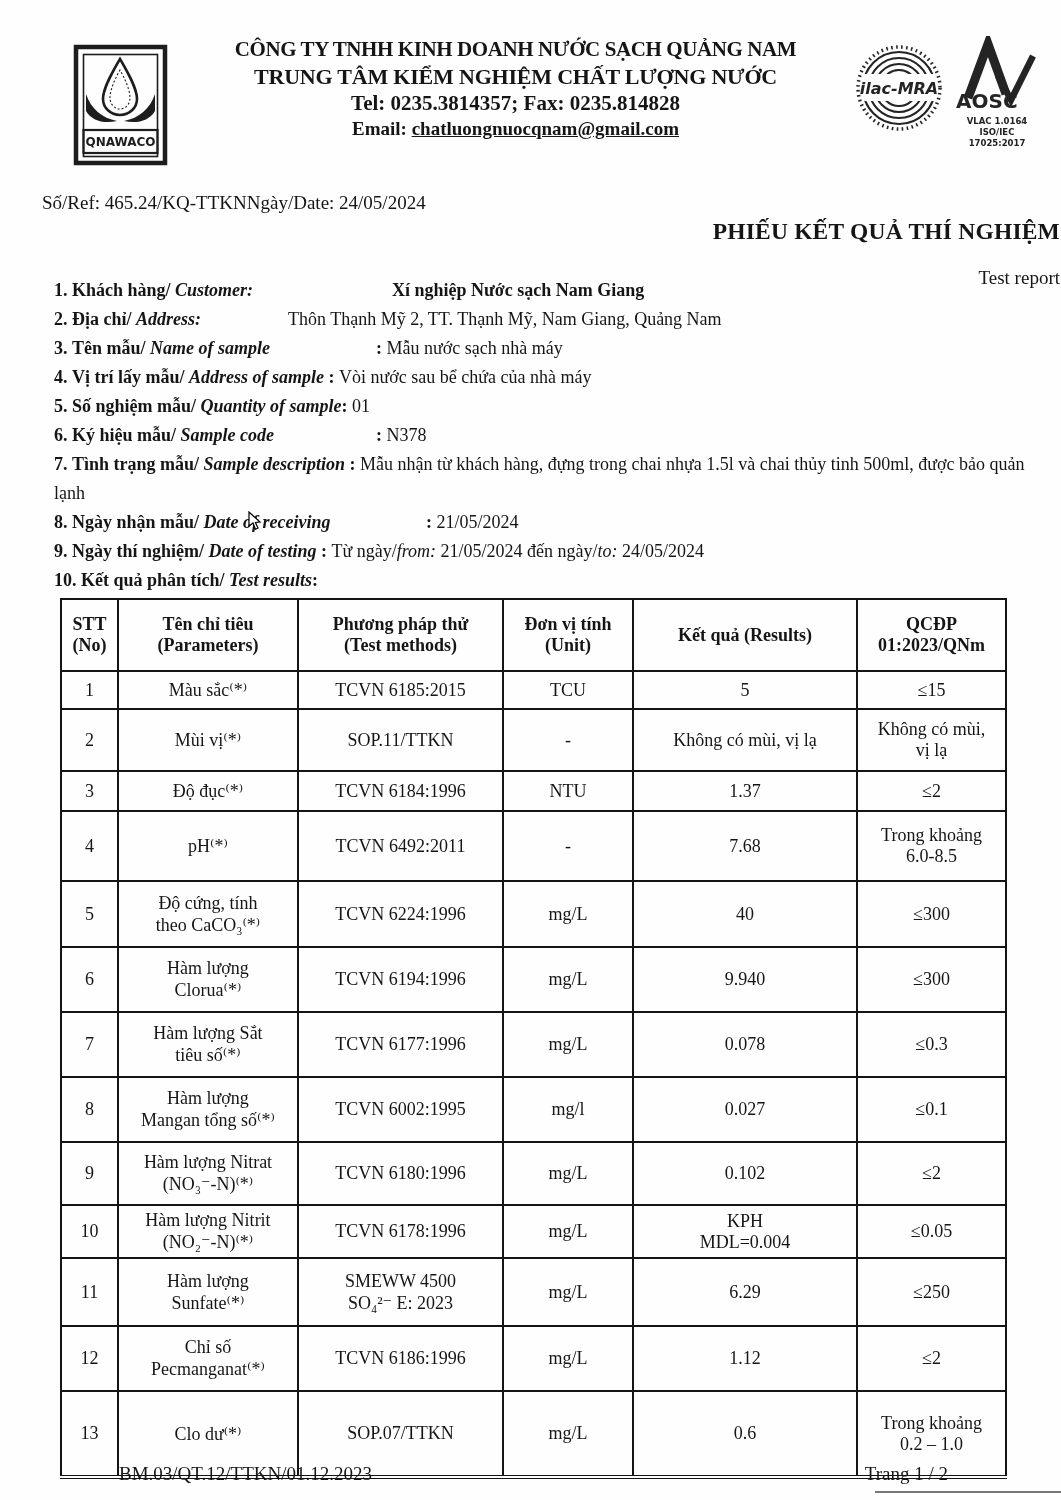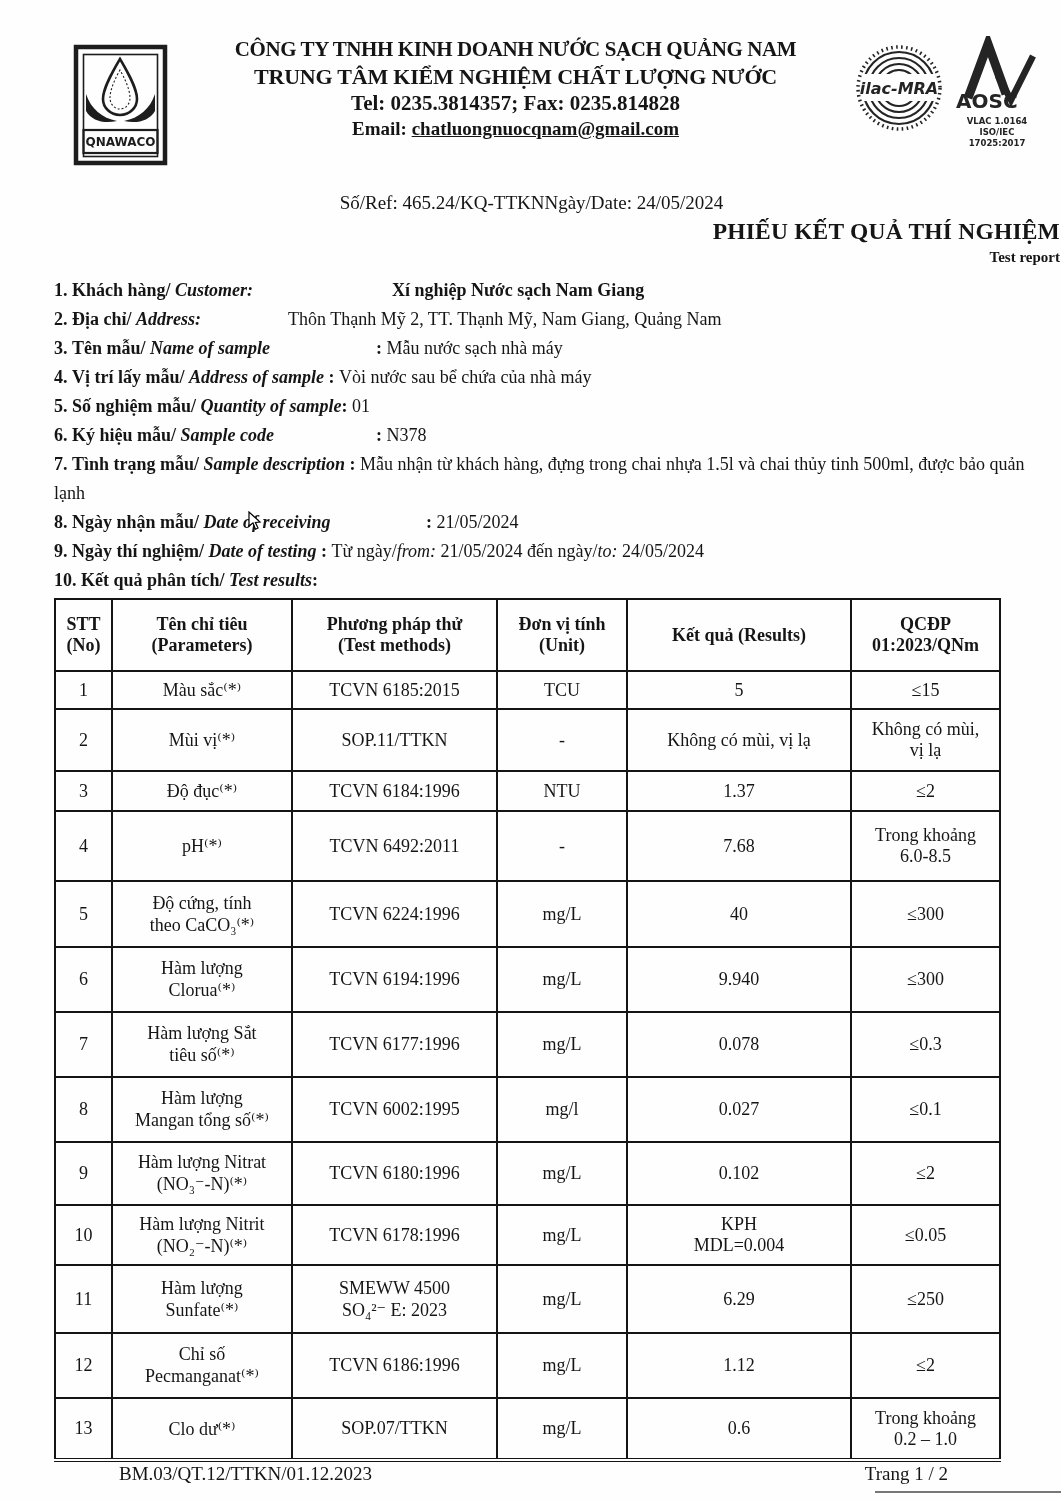--- a/index.html
+++ b/index.html
@@ -20,37 +20,37 @@
   .hdr-l1 { font-size:21px; font-weight:700; letter-spacing:-0.4px; line-height:27px; }
   .hdr-l2 { font-size:22px; font-weight:700; letter-spacing:-0.2px; line-height:27px; }
   .hdr-l3 { font-size:20.5px; font-weight:700; line-height:27px; }
   .hdr-l4 { font-size:21px; font-weight:700; line-height:26px; }
   .hdr-l5 { font-size:19px; font-weight:700; line-height:26px; }
   .hdr-l5 .email { text-decoration:underline; font-weight:700; }
   .right-logos { position:absolute; right:18px; top:0; display:flex; gap:8px; align-items:flex-start; }
   .aosc-block { text-align:center; width:92px; }
   .logo-small-text { font-family:"DejaVu Sans", sans-serif; font-weight:700; font-size:8.5px; line-height:11px; color:#222; }
   
-  .ref-row { position:absolute; top:192px; left:42px; right:40px; display:flex; justify-content:center; font-size:19px; }
+  .ref-row { position:absolute; top:192px; left:42px; right:40px; display:flex; justify-content:flex-start; font-size:19px; }
   .title-block { position:absolute; top:218px; left:140px; width:920px; text-align:right; }
   .title-vi { font-size:23.5px; font-weight:700; letter-spacing:0.2px; }
-  .title-en { font-size:15px; font-weight:700; margin-top:4px; }
+  .title-en { font-size:19px; font-weight:400; margin-top:22px; }
   
   .info { position:absolute; top:276px; left:54px; right:36px; font-size:18px; line-height:29px; }
   .info-line b { font-weight:700; }
   .info-line .en { font-style:italic; font-weight:700; }
   .lbl { display:inline-block; }
   .w338 { width:338px; }
   .w234 { width:234px; }
   .w322 { width:322px; }
   .w372 { width:372px; }
   .bold-val { font-weight:700; }
   
   table.results {
-    position:absolute; top:598px; left:54px;
+    position:absolute; top:598px; left:60px;
     width:945px; border-collapse:collapse;
     font-size:18px; table-layout:fixed;
     border:2px solid #141414; border-bottom:4px double #141414;padding-left:25px;
   }
   table.results th, table.results td {
     border:2px solid #141414;
     text-align:center; vertical-align:middle;
     white-space:pre-line; padding:1px 4px;
     font-weight:400;
   }
@@ -272,21 +272,21 @@
     </tr>
     <tr style="height:63px">
       <td>9</td>
           <td>Hàm lượng Nitrat
 (NO₃⁻-N)⁽*⁾</td>
           <td>TCVN 6180:1996</td>
           <td>mg/L</td>
           <td>0.102</td>
           <td>≤2</td>
     </tr>
-    <tr style="height:60px">
+    <tr style="height:53px">
       <td>10</td>
           <td>Hàm lượng Nitrit
 (NO₂⁻-N)⁽*⁾</td>
           <td>TCVN 6178:1996</td>
           <td>mg/L</td>
           <td>KPH
 MDL=0.004</td>
           <td>≤0.05</td>
     </tr>
     <tr style="height:68px">
@@ -301,21 +301,21 @@
     </tr>
     <tr style="height:65px">
       <td>12</td>
           <td>Chỉ số
 Pecmanganat⁽*⁾</td>
           <td>TCVN 6186:1996</td>
           <td>mg/L</td>
           <td>1.12</td>
           <td>≤2</td>
     </tr>
-    <tr style="height:62px">
+    <tr style="height:86px">
       <td>13</td>
           <td>Clo dư⁽*⁾</td>
           <td>SOP.07/TTKN</td>
           <td>mg/L</td>
           <td>0.6</td>
           <td>Trong khoảng
 0.2 – 1.0</td>
     </tr>
   </tbody>
     </table>

